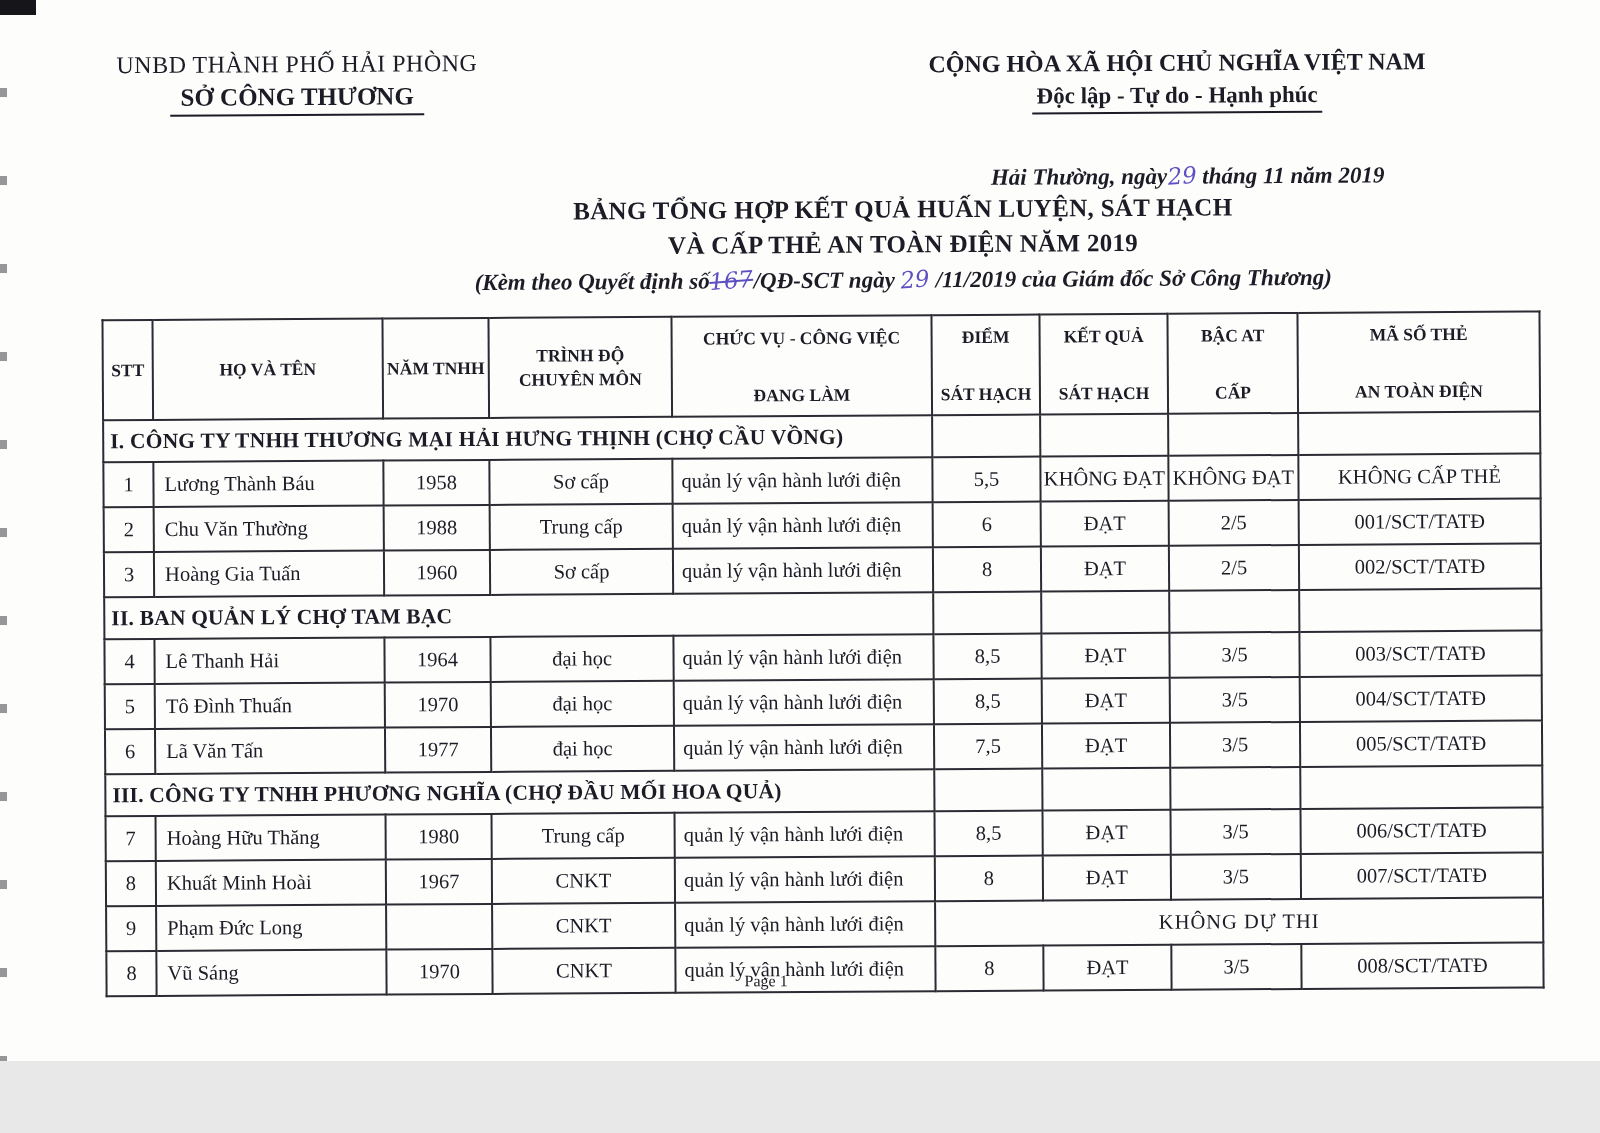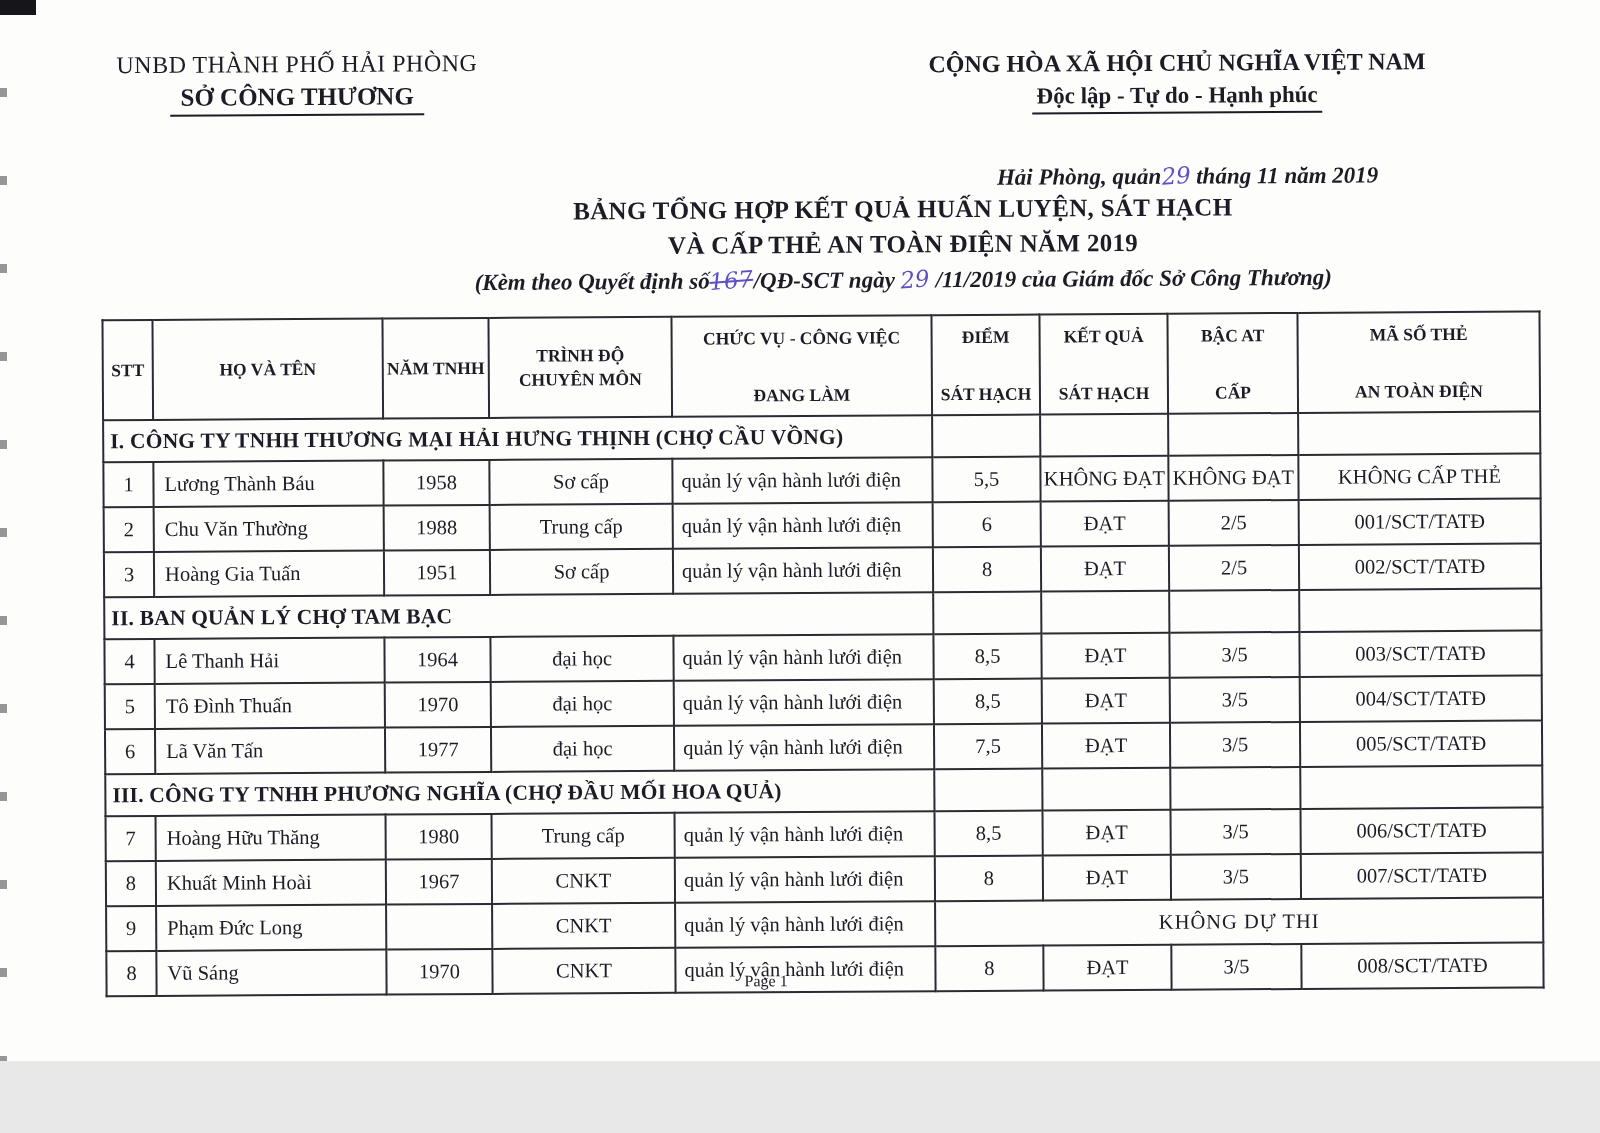--- a/index.html
+++ b/index.html
@@ -121,21 +121,21 @@
       <div class="lh-left">
         <div class="l1">UNBD THÀNH PHỐ HẢI PHÒNG</div>
         <div><span class="l2">SỞ CÔNG THƯƠNG</span></div>
       </div>
       <div class="lh-right">
         <div class="l1">CỘNG HÒA XÃ HỘI CHỦ NGHĨA VIỆT NAM</div>
         <div><span class="l2">Độc lập - Tự do - Hạnh phúc</span></div>
       </div>
     </div>
 
-    <div class="date-line"><span>Hải Phòng, quản</span><span class="hand">29</span><span> tháng 11 năm 2019</span></div>
+    <div class="date-line"><span>Hải Thường, ngày</span><span class="hand">29</span><span> tháng 11 năm 2019</span></div>
 
     <div class="titles">
       <div class="t1">BẢNG TỔNG HỢP KẾT QUẢ HUẤN LUYỆN, SÁT HẠCH</div>
       <div class="t2">VÀ CẤP THẺ AN TOÀN ĐIỆN NĂM 2019</div>
       <div class="t3"><span>(Kèm theo Quyết định số</span><span class="hand struck">167</span><span>/QĐ-SCT ngày </span><span class="hand">29</span><span> /11/2019 của Giám đốc Sở Công Thương)</span></div>
     </div>
 
     <table class="main">
       <colgroup>
         <col class="w-stt">
@@ -229,21 +229,21 @@
             <td class="c-degree">Trung cấp</td>
             <td class="c-job">quản lý vận hành lưới điện</td>
             <td class="c-score">6</td>
             <td class="c-result">ĐẠT</td>
             <td class="c-level">2/5</td>
             <td class="c-card">001/SCT/TATĐ</td>
           </tr>
           <tr class="data">
             <td class="c-stt">3</td>
             <td class="c-name">Hoàng Gia Tuấn</td>
-            <td class="c-birth">1951</td>
+            <td class="c-birth">1960</td>
             <td class="c-degree">Sơ cấp</td>
             <td class="c-job">quản lý vận hành lưới điện</td>
             <td class="c-score">8</td>
             <td class="c-result">ĐẠT</td>
             <td class="c-level">2/5</td>
             <td class="c-card">002/SCT/TATĐ</td>
           </tr>
           <tr class="section">
             <td class="sec-label" colspan="5">II. BAN QUẢN LÝ CHỢ TAM BẠC</td>
             <td></td>

